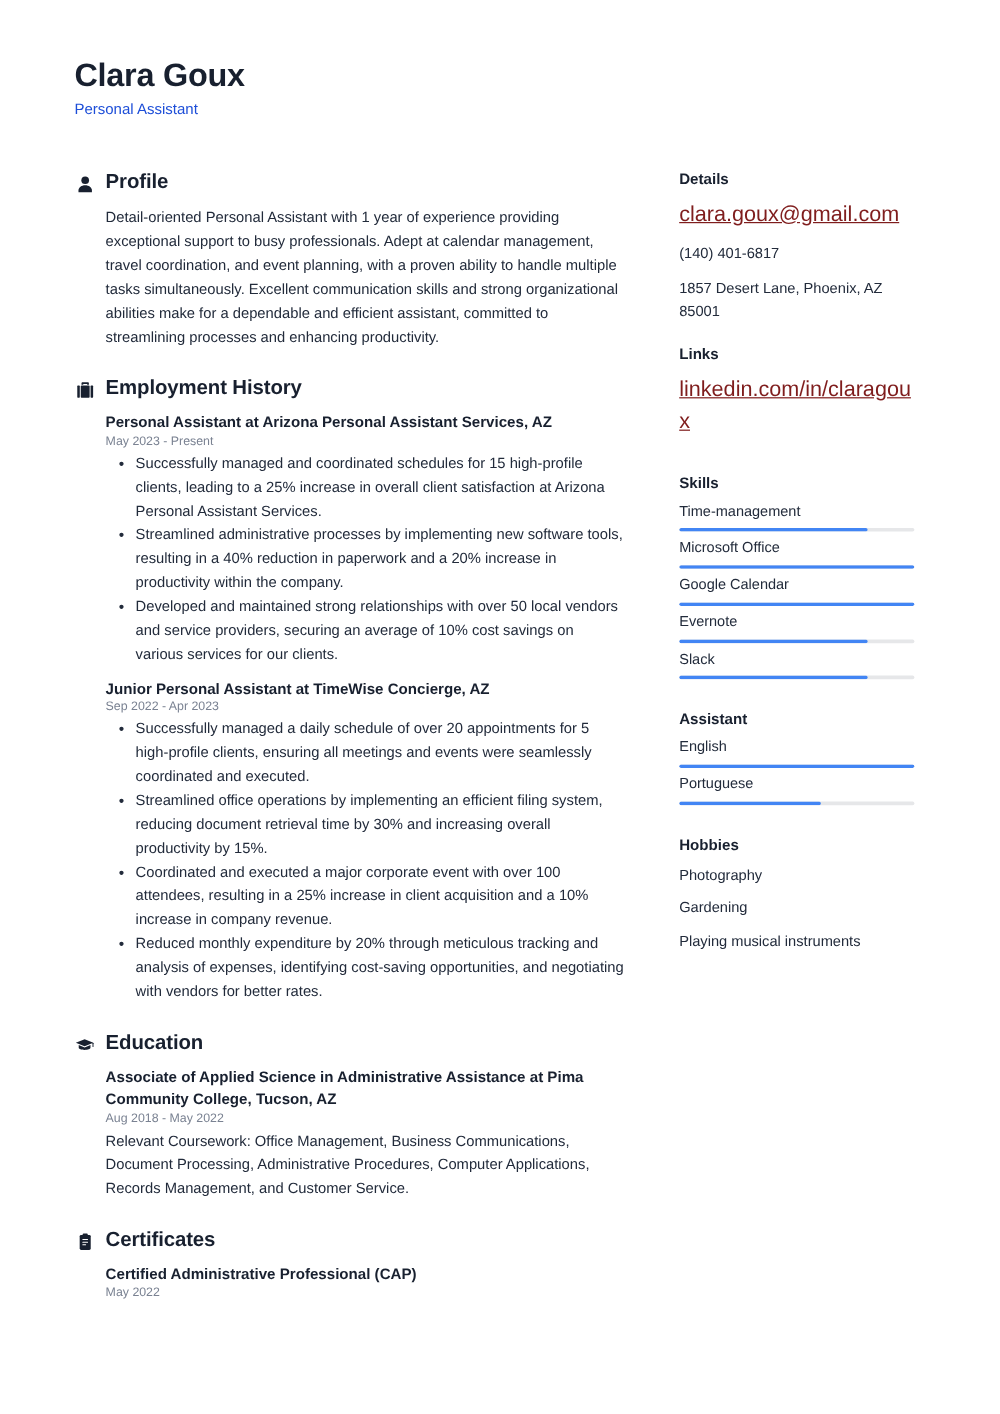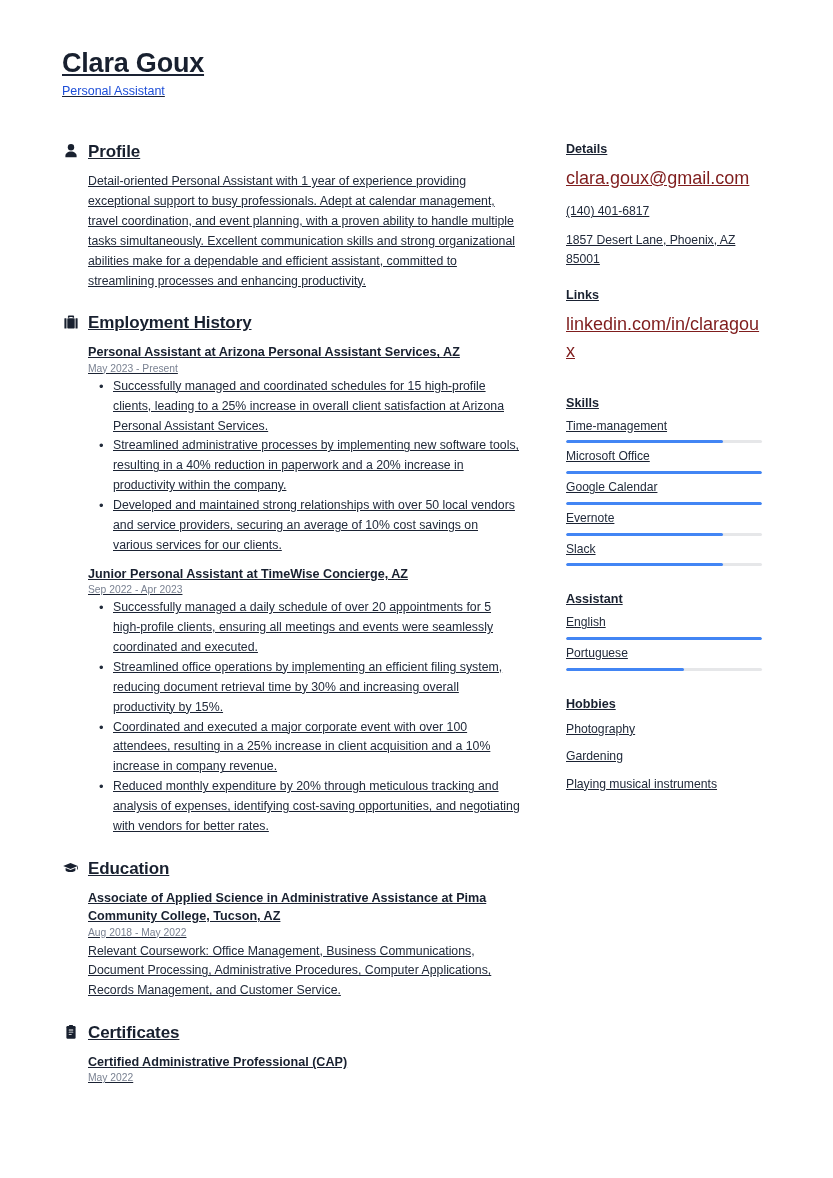--- a/index.html
+++ b/index.html
@@ -10,21 +10,20 @@
     font-family: "Liberation Sans", "DejaVu Sans", sans-serif;
     color: #1a2233;
     -webkit-font-smoothing: antialiased;
   }
   .page {
     position: relative;
     width: 833px;
     height: 1002px;
     background: #ffffff;
     padding: 48px 62px 0 62px;
-    text-decoration: underline;
   }
   
   .header { margin-bottom: 44px; }
   .full-name {
     font-size: 27px;
     font-weight: bold;
     letter-spacing: -0.2px;
     color: #18202f;
     line-height: 1.15;
   }
@@ -36,21 +35,21 @@
   }
   
   .columns { display: flex; align-items: flex-start; }
   .col-main { width: 458px; flex: 0 0 458px; }
   .col-side { width: 200px; flex: 0 0 200px; margin-left: 46px; }
 
   
   .section { margin-bottom: 22px; }
   .section-head {
     display: flex;
-    align-items: flex-start;
+    align-items: flex-end;
     gap: 9px;
     margin-bottom: 10px;
   }
   .section-head .ico {
     display: inline-flex;
     align-items: center;
     justify-content: center;
     width: 17px;
     height: 17px;
     color: #18202f;

